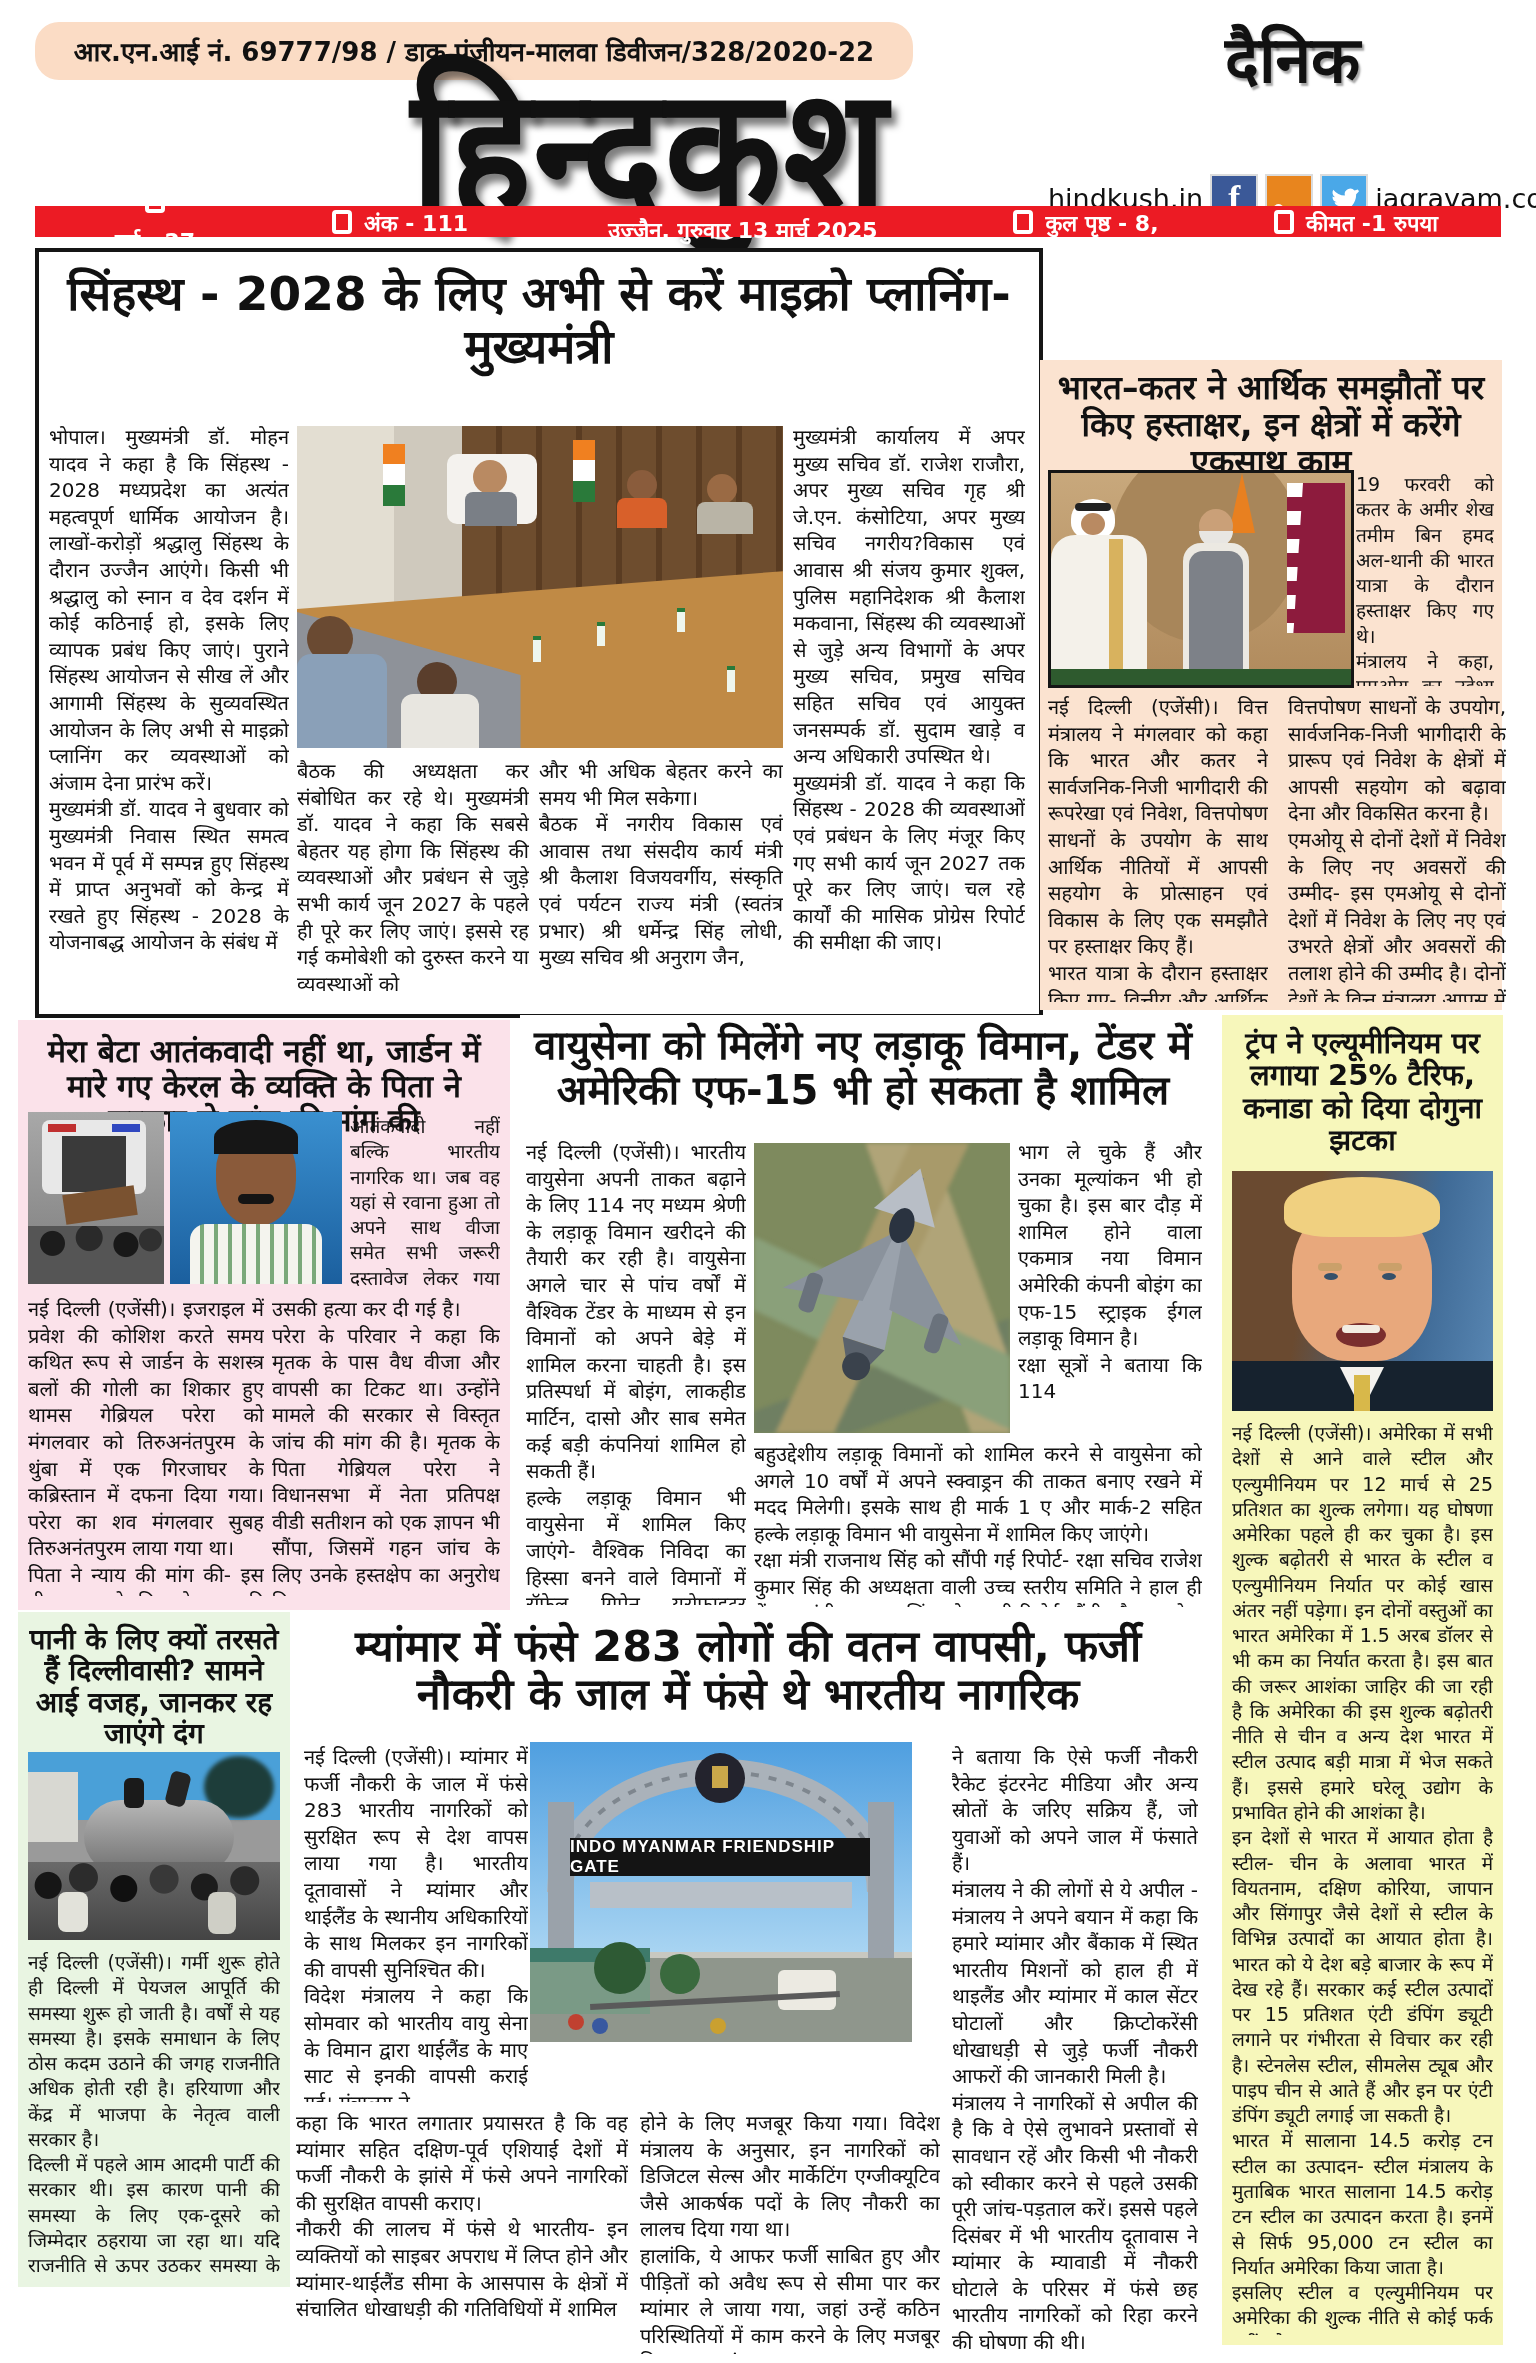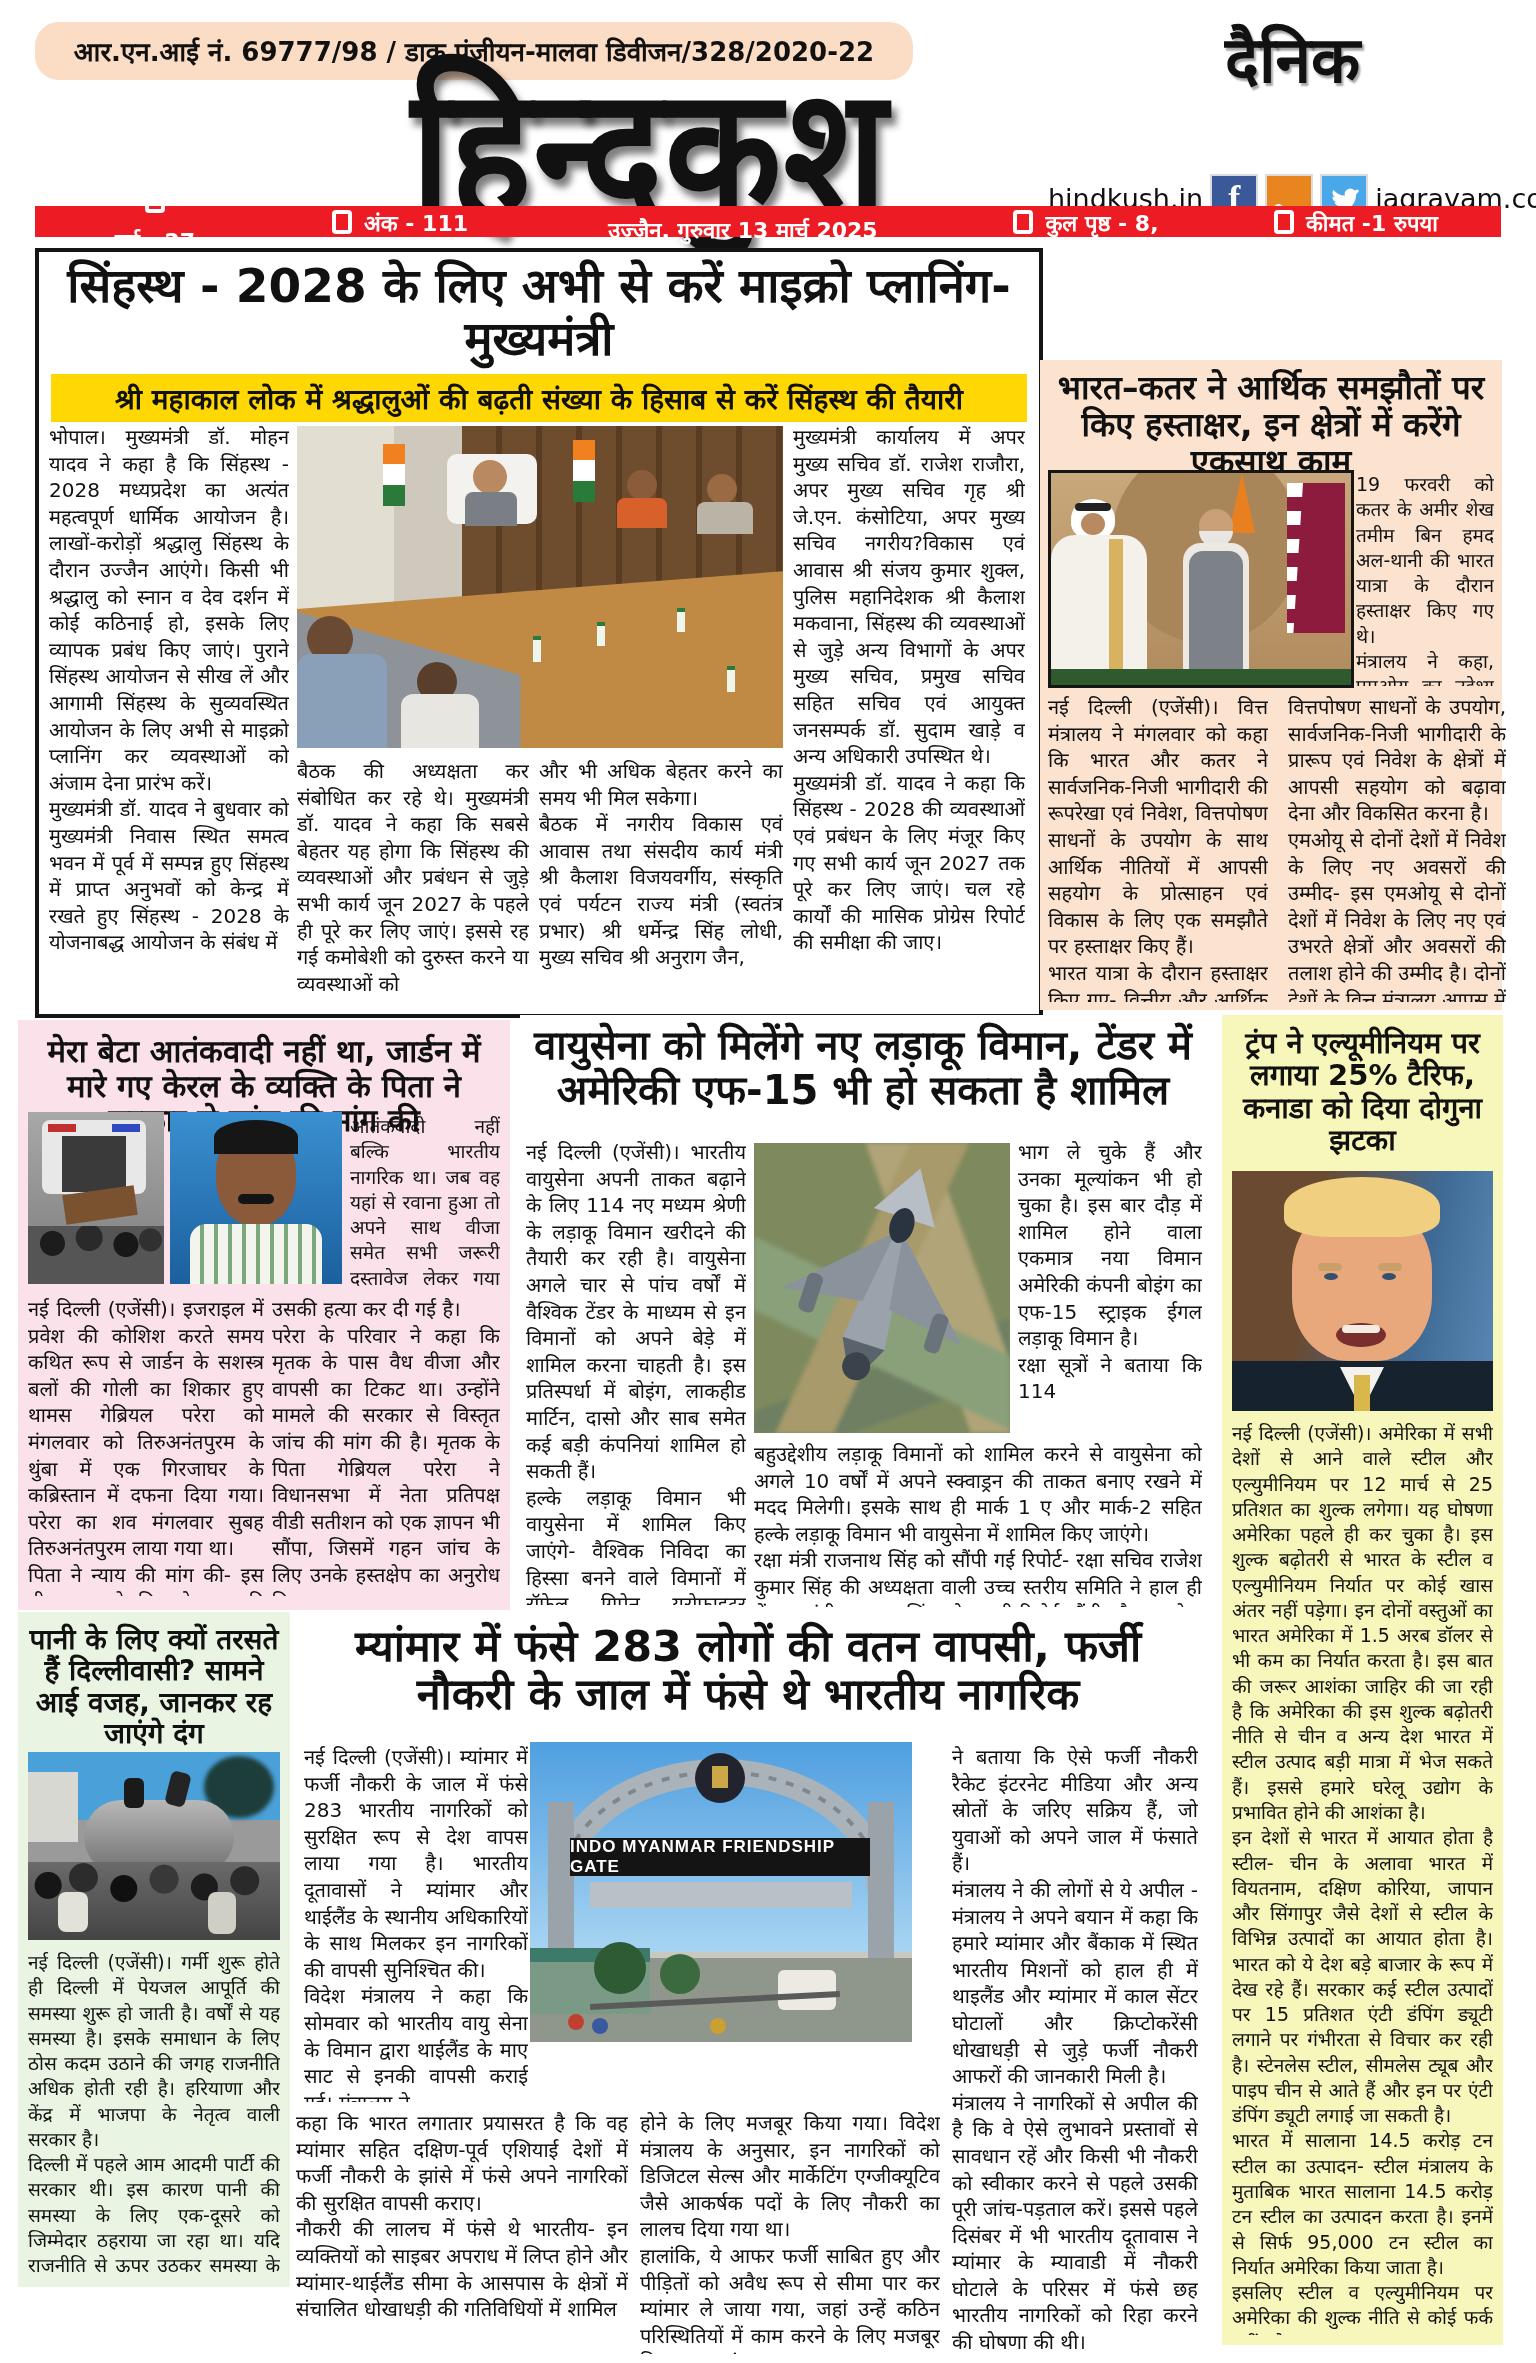--- a/index.html
+++ b/index.html
@@ -27,21 +27,21 @@
   .datebar{left:35px;top:206px;width:1466px;height:31px;background:#ec1b24;color:#fff;
            display:flex;align-items:center;font-size:22px;font-weight:800;}
   .dcell{display:flex;align-items:center;gap:12px;justify-content:center;}
   .cbx{width:12px;height:16px;border:4px solid #fff;border-radius:4px;display:inline-block;}
   
   .hl{font-weight:900;text-align:center;line-height:1.12;}
   .bodytxt{font-size:20px;line-height:1.33;text-align:justify;white-space:pre-line;overflow:hidden;font-weight:500;}
   .ph{position:absolute;overflow:hidden;}
   
   .a1{left:35px;top:248px;width:1000px;height:762px;border:4px solid #151515;background:#fff;}
-  .a1 .hl{margin:8px 6px 0;font-size:47px;}
+  .a1 .hl{margin:16px 6px 0;font-size:47px;}
   .a1 .sub{position:absolute;left:12px;top:122px;right:12px;background:#ffd803;text-align:center;
            font-size:28px;font-weight:800;padding:5px 0;}
   
   .a2{left:1040px;top:360px;width:462px;height:650px;background:#fbe3d0;}
   .a2 .hl{padding:10px 8px 0;font-size:33px;}
   
   .a3{left:18px;top:1020px;width:492px;height:590px;background:#fbe2ea;}
   .a3 .hl{padding:14px 10px 0;font-size:31px;}
   
   .a4{left:520px;top:1015px;width:686px;height:597px;background:#fff;}
@@ -105,21 +105,20 @@
       <span>कुल पृष्ठ -  8,</span>
     </div>
     <div class="dcell" style="width:290px;">
       <span class="cbx"></span>
       <span>कीमत -1 रुपया</span>
     </div>
   </div>
 
   <div class="abs a1">
     <div class="hl">सिंहस्थ - 2028 के लिए अभी से करें माइक्रो प्लानिंग-मुख्यमंत्री</div>
-    <div class="sub">श्री महाकाल लोक में श्रद्धालुओं की बढ़ती संख्या के हिसाब से करें सिंहस्थ की तैयारी</div>
     <div class="abs bodytxt" style="left:10px;top:172px;width:240px;height:570px;">भोपाल। मुख्यमंत्री डॉ. मोहन यादव ने कहा है कि सिंहस्थ - 2028 मध्यप्रदेश का अत्यंत महत्वपूर्ण धार्मिक आयोजन है। लाखों-करोड़ों श्रद्धालु सिंहस्थ के दौरान उज्जैन आएंगे। किसी भी श्रद्धालु को स्नान व देव दर्शन में कोई कठिनाई हो, इसके लिए व्यापक प्रबंध किए जाएं। पुराने सिंहस्थ आयोजन से सीख लें और आगामी सिंहस्थ के सुव्यवस्थित आयोजन के लिए अभी से माइक्रो प्लानिंग कर व्यवस्थाओं को अंजाम देना प्रारंभ करें।
  मुख्यमंत्री डॉ. यादव ने बुधवार को मुख्यमंत्री निवास स्थित समत्व भवन में पूर्व में सम्पन्न हुए सिंहस्थ में प्राप्त अनुभवों को केन्द्र में रखते हुए सिंहस्थ - 2028 के योजनाबद्ध आयोजन के संबंध में</div>
 
     <div class="ph" style="left:258px;top:174px;width:486px;height:322px;background:linear-gradient(90deg,#cfc9bd 0 34%,#6e4d2e 34%);">
       <div class="abs" style="left:34%;top:0;width:66%;height:100%;background:repeating-linear-gradient(90deg,#6e4d2e 0 34px,#5a3c22 34px 40px);"></div>
       <div class="abs" style="left:0;top:0;width:20%;height:100%;background:#e3ded2;"></div>
       <div class="abs flagIN" style="left:86px;top:18px;width:22px;height:62px;"></div>
       <div class="abs flagIN" style="left:276px;top:14px;width:22px;height:62px;"></div>
       <div class="abs" style="left:150px;top:28px;width:90px;height:70px;background:#f4f2ee;border-radius:10px;"></div>
       <div class="abs" style="left:176px;top:34px;width:34px;height:34px;border-radius:50%;background:#b98a62;"></div>

